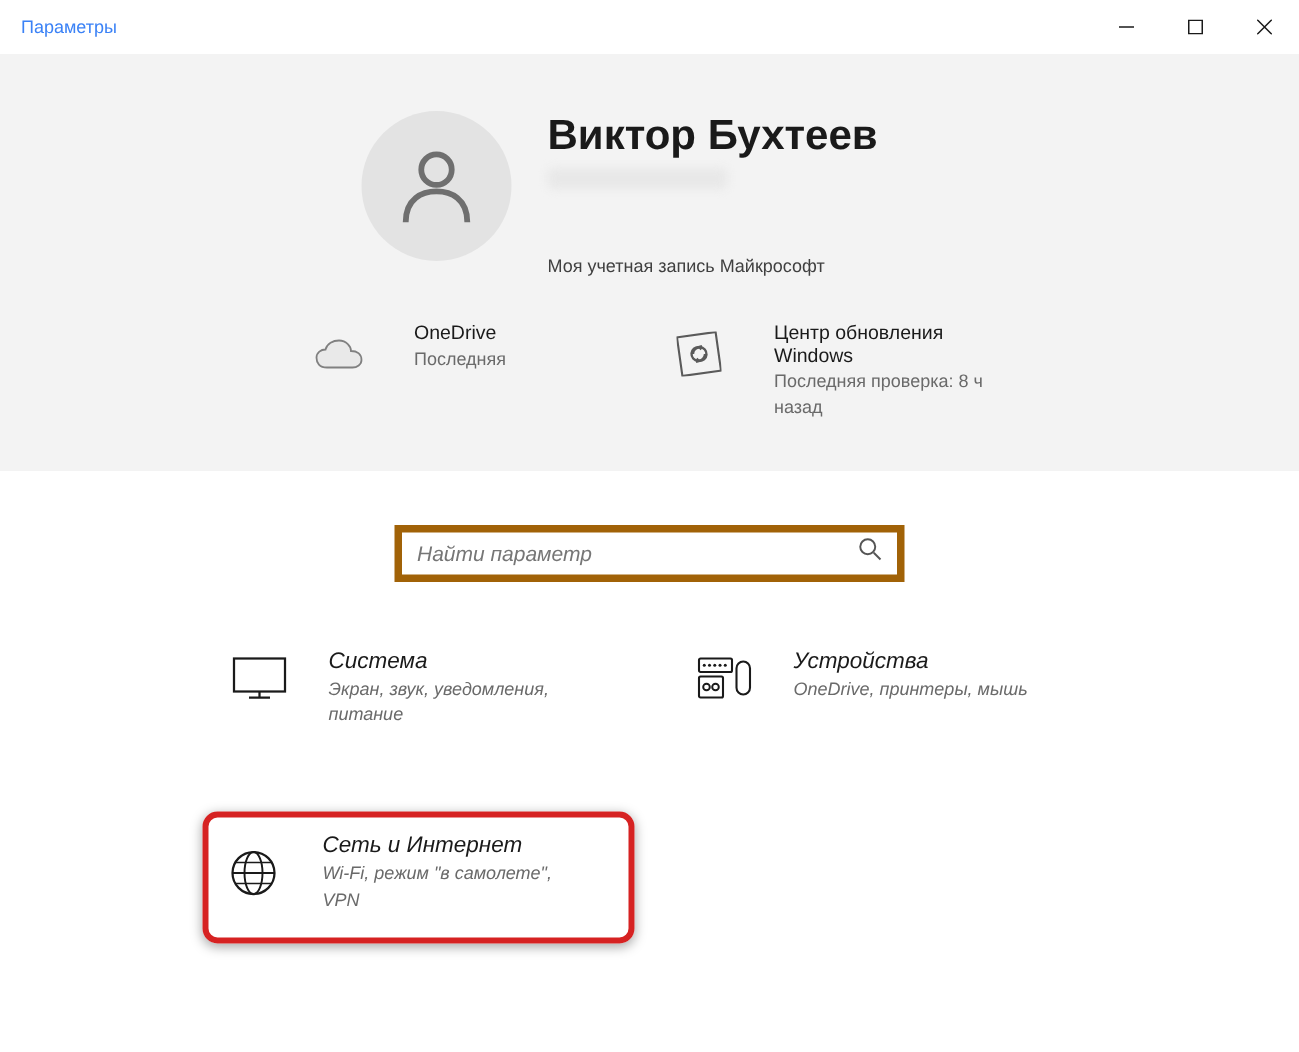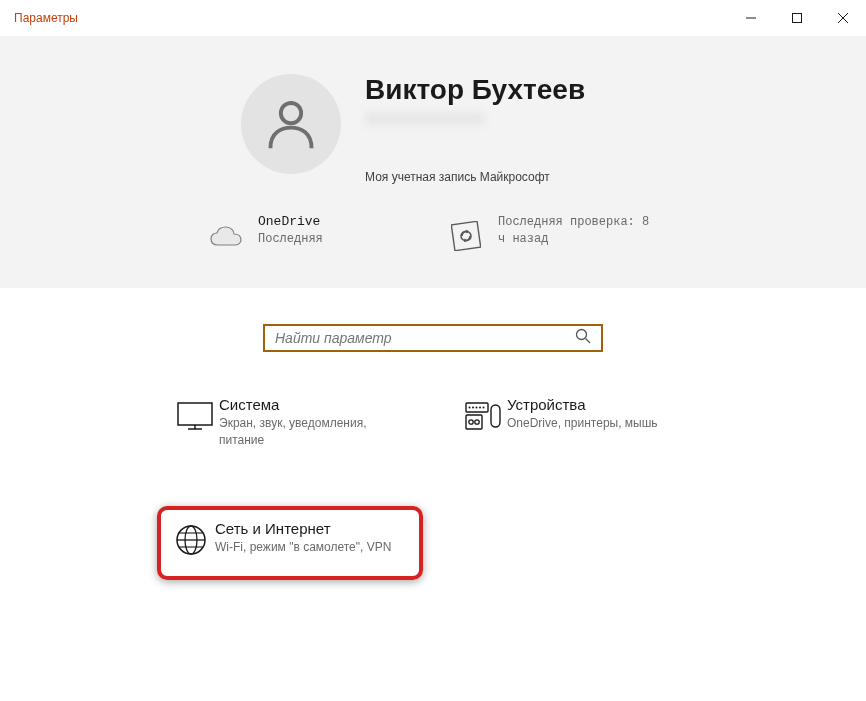--- a/index.html
+++ b/index.html
@@ -4,21 +4,21 @@
   <style>
     * { box-sizing: border-box; margin: 0; padding: 0; }
     body { font-family: "Segoe UI", -apple-system, sans-serif; background: #000; display:flex; align-items:flex-start; justify-content:flex-start; }
     .window {
       width: 866px; height: 701px; background: #fff; position: relative;
       display: flex; flex-direction: column; overflow: hidden;
     }
     .titlebar {
       height: 36px; background: #fff; display: flex; align-items: center;
       justify-content: space-between; padding: 0 0 0 14px; font-size: 12px;
-      color: #c2410c;
+      color: #3b82f6;
     }
     .window-controls { display: flex; height: 100%; }
     .window-control {
       width: 46px; height: 100%; display: flex; align-items: center;
       justify-content: center; color: #1a1a1a;
     }
     .account-section {
       background: #f3f3f3; padding: 38px 40px 34px; text-align: left;
     }
     .user-row {
@@ -28,62 +28,63 @@
     .avatar {
       width: 100px; height: 100px; border-radius: 50%; background: #e3e3e3;
       display:flex; align-items:center; justify-content:center;
     }
     .user-info { min-width: 260px; }
     .user-name { font-size: 28px; font-weight: 600; color: #1a1a1a; margin-bottom: 6px; }
     .user-email { height: 14px; width: 120px; background: #e8e8e8; filter: blur(3px); margin-bottom: 10px; border-radius:4px; }
     .account-link { font-size: 12px; color: #404040; cursor:pointer;margin-top:44px; }
     .tiles-row { display: flex; justify-content: center; gap: 30px; }
     .tile {
-      display: flex; align-items: flex-start; gap: 14px; width: 210px; cursor:pointer;font-family:Liberation Mono, monospace;
+      display: flex; align-items: flex-start; gap: 32px; width: 210px; cursor:pointer;
     }
     .tile-icon {
       width: 36px; height: 36px; display:flex; align-items:center; justify-content:center;
       color:#5a5a5a; flex-shrink:0; margin-top:4px;
     }
     .tile-body { font-size: 13px; }
     .tile-title { color:#1a1a1a; margin-bottom: 2px; }
     .tile-sub { color:#6a6a6a; font-size:12px; line-height:1.4; }
     .search-wrap {
       display:flex; justify-content:center; padding: 36px 0 34px; background:#fff;
     }
     .search-box {
-      width: 340px; height: 28px; border: 2px solid #a16207; display:flex;
+      width: 340px; height: 38px; border: 5px solid #a16207; display:flex;
       align-items:center; padding: 0 10px; position:relative;
     }
     .search-input {
       flex:1; border:none; outline:none; font-size:14px; color:#1a1a1a;
       font-style:italic; background:transparent;
     }
     .search-input::placeholder { color:#767676; font-style: italic; }
     .search-icon { color:#555; margin-left:8px; }
     .categories {
       padding: 0 60px 40px; display:grid; grid-template-columns: 1fr 1fr;
       column-gap: 40px; row-gap: 50px; max-width: 780px; margin: 0 auto;
     }
     .cat {
-      display:flex; gap: 4px; align-items:flex-start; padding:10px 14px 14px 10px;
-      border-radius:4px; cursor:pointer; position:relative;
+      display:flex; gap: 26px; align-items:flex-start; padding:10px 14px 14px 10px;
+      border-radius:4px; cursor:pointer; position:relative;font-style:italic;
     }
     .cat-icon {
       width: 40px; height: 40px; display:flex; align-items:center; justify-content:center;
       color:#1a1a1a; flex-shrink:0;
     }
     .cat-body {}
     .cat-title { font-size: 15px; color:#1a1a1a; margin-bottom: 2px; }
     .cat-sub { font-size: 12px; color:#6a6a6a; line-height:1.45; max-width:180px; }
     .highlighted {
       border: 4px solid #d62222; border-radius: 10px;
       box-shadow: 0 2px 8px rgba(0,0,0,0.35);
       padding: 10px 16px 16px 10px;
       margin: -8px -10px -10px -8px;
+      align-items: center;
     }
   </style>
 </head>
 <body>
 
 <div class="window">
 
   <div class="titlebar">
     <span>Параметры</span>
     <div class="window-controls">
@@ -139,20 +140,21 @@
         <div class="tile-icon">
           <svg width="30" height="30" viewBox="0 0 30 30">
             <rect x="2" y="2" width="26" height="26" fill="none" stroke="#5a5a5a" stroke-width="1.4" transform="rotate(-8 15 15)"></rect>
             <path d="M11 15 A4.5 4.5 0 1 1 15 19.5" fill="none" stroke="#5a5a5a" stroke-width="1.6"></path>
             <path d="M13.5 18 L15 19.8 L13 20.4" fill="none" stroke="#5a5a5a" stroke-width="1.4"></path>
             <path d="M19 15 A4.5 4.5 0 1 1 15 10.5" fill="none" stroke="#5a5a5a" stroke-width="1.6"></path>
             <path d="M16.5 12 L15 10.2 L17 9.6" fill="none" stroke="#5a5a5a" stroke-width="1.4"></path>
           </svg>
         </div>
         <div class="tile-body">
+          <div class="tile-title">Центр обновления Windows</div>
           <div class="tile-sub">Последняя проверка: 8 ч назад</div>
         </div>
       </div>
 
     </div>
   </div>
 
   <div class="search-wrap">
     <div class="search-box">
       <input class="search-input" type="text" placeholder="Найти параметр" style="">

